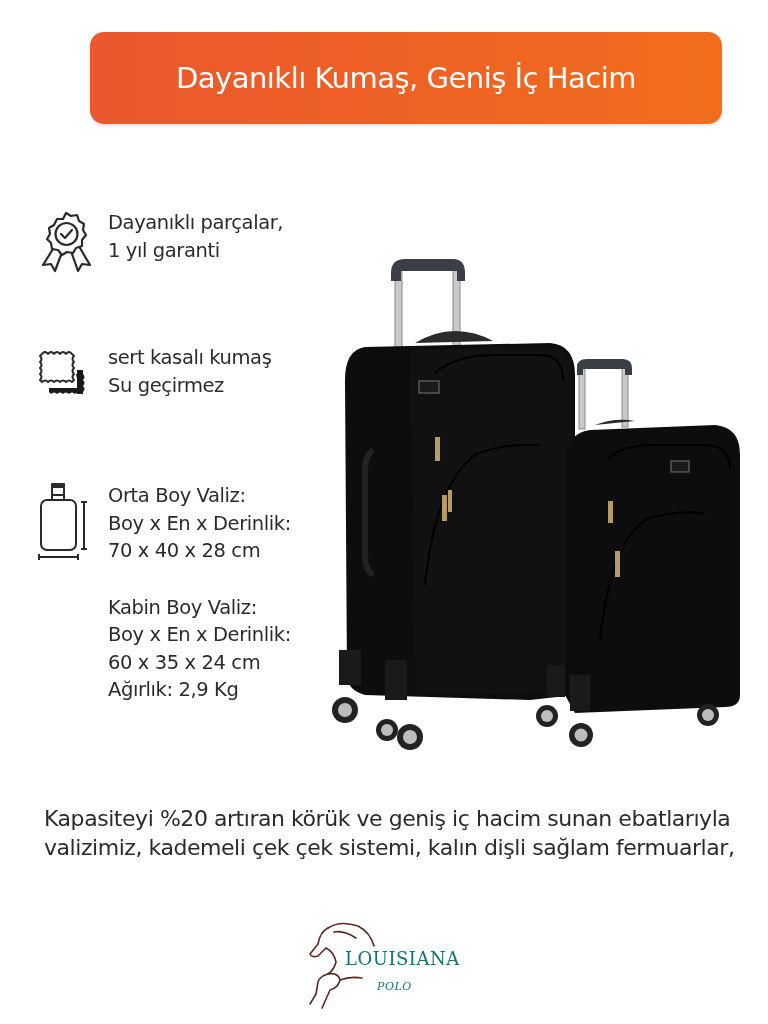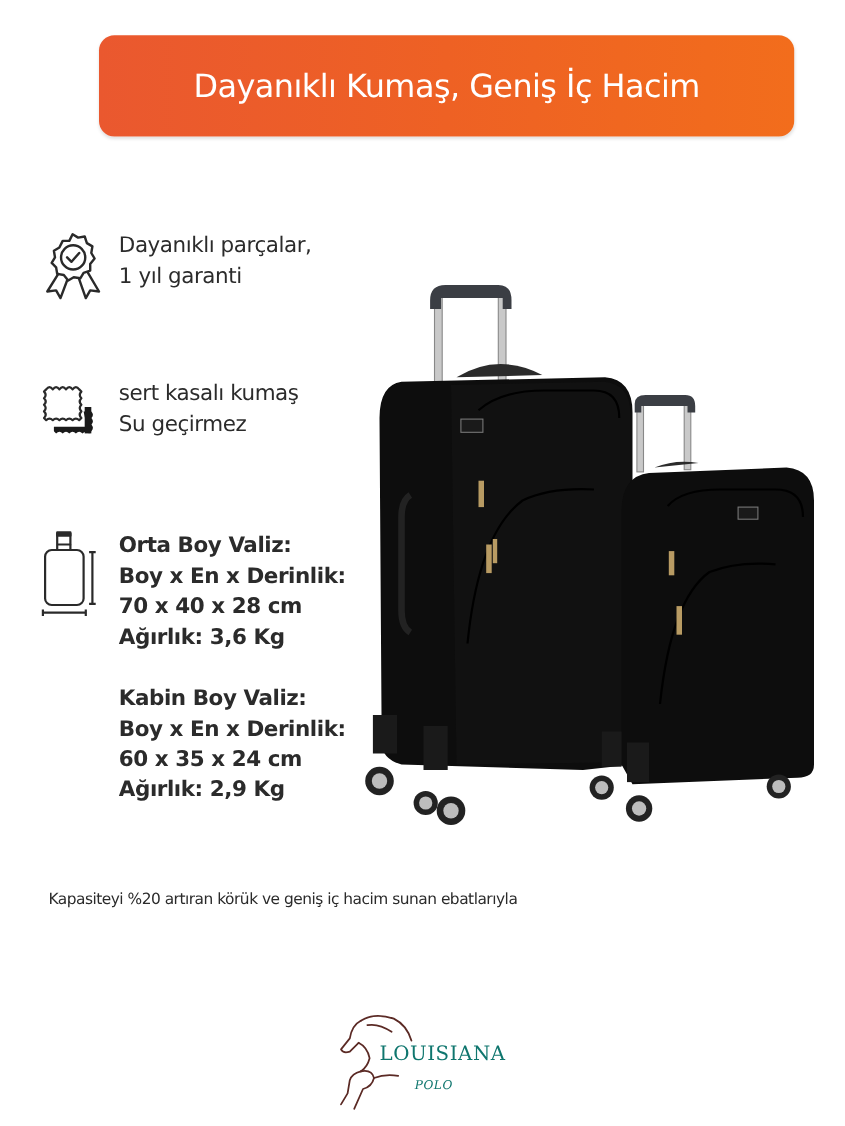--- a/index.html
+++ b/index.html
@@ -20,25 +20,25 @@
 
   .feature { position: absolute; left: 36px; display: flex; align-items: flex-start; }
   .feature .icon { width: 60px; height: 70px; flex: 0 0 60px; }
   .feature .text { margin-left: 12px; font-size: 19.5px; line-height: 27.5px; color: #2b2b2b; letter-spacing: -0.4px; }
   .feature .text div { white-space: nowrap; }
 
   .f1 { top: 209px; }
   .f2 { top: 344px; }
   .f3 { top: 482px; }
 
-  .specs-block { margin-bottom: 29px; font-weight: bold; }
+  .specs-block { margin-bottom: 29px; }
 
   .description {
     position: absolute; left: 44px; top: 804px; width: 700px;
-    font-size: 14px; line-height: 29px; color: #2b2b2b; letter-spacing: -0.45px;
+    font-size: 22px; line-height: 29px; color: #2b2b2b; letter-spacing: -0.45px;
   }
   .description div { white-space: nowrap; }
 
   .product-image { position: absolute; left: 325px; top: 255px; width: 420px; height: 500px; }
 
   .logo { position: absolute; left: 300px; top: 918px; width: 175px; height: 95px; }
   .logo-text { position: absolute; left: 45px; top: 30px; font-family: "DejaVu Serif", serif; color: #0f766e; }
   .logo-main { font-size: 18px; letter-spacing: 0.5px; }
   .logo-sub { position: absolute; left: 32px; top: 32px; font-size: 11px; font-style: italic; letter-spacing: 0.5px; }
 </style>
@@ -95,21 +95,20 @@
       <line x1="3" y1="75" x2="42" y2="75"></line>
       <line x1="3" y1="72" x2="3" y2="78"></line>
       <line x1="42" y1="72" x2="42" y2="78"></line>
     </g>
   </svg>
   <div class="text">
     <div class="specs-block">
       <div>Orta Boy Valiz:</div>
       <div>Boy x En x Derinlik:</div>
       <div>70 x 40 x 28 cm</div>
-      <div>Ağırlık: 3,6 Kg</div>
     </div>
     <div class="specs-block">
       <div>Kabin Boy Valiz:</div>
       <div>Boy x En x Derinlik:</div>
       <div>60 x 35 x 24 cm</div>
       <div>Ağırlık: 2,9 Kg</div>
     </div>
   </div>
 </div>
 
@@ -170,20 +169,21 @@
       <circle cx="222" cy="461" r="6" fill="#bdbdbd"></circle>
     <circle cx="256" cy="480" r="12" fill="#222"></circle>
       <circle cx="256" cy="480" r="6.5" fill="#bdbdbd"></circle>
     <circle cx="383" cy="460" r="11" fill="#222"></circle>
       <circle cx="383" cy="460" r="6" fill="#bdbdbd"></circle>
   </g>
 </svg>
 
 <div class="description">
   <div>Kapasiteyi %20 artıran körük ve geniş iç hacim sunan ebatlarıyla</div>
+  <div>valizimiz, kademeli çek çek sistemi, kalın dişli sağlam fermuarlar,</div>
 </div>
 
 <div class="logo">
   <svg viewBox="0 0 175 95" width="175" height="95" style="position:absolute;left:0;top:0">
     <g fill="none" stroke="#5b2a25" stroke-width="1.6" stroke-linecap="round" stroke-linejoin="round">
       <path d="M28 10 Q40 2 58 8 Q70 14 74 28"></path>
       <path d="M28 10 Q20 14 18 26 L10 36 Q12 40 18 38 L26 30"></path>
       <path d="M26 30 Q34 34 36 44 Q34 52 28 56"></path>
       <path d="M34 14 Q44 12 56 20"></path>
       <path d="M28 56 Q20 58 18 64 L16 76 L10 86"></path>

